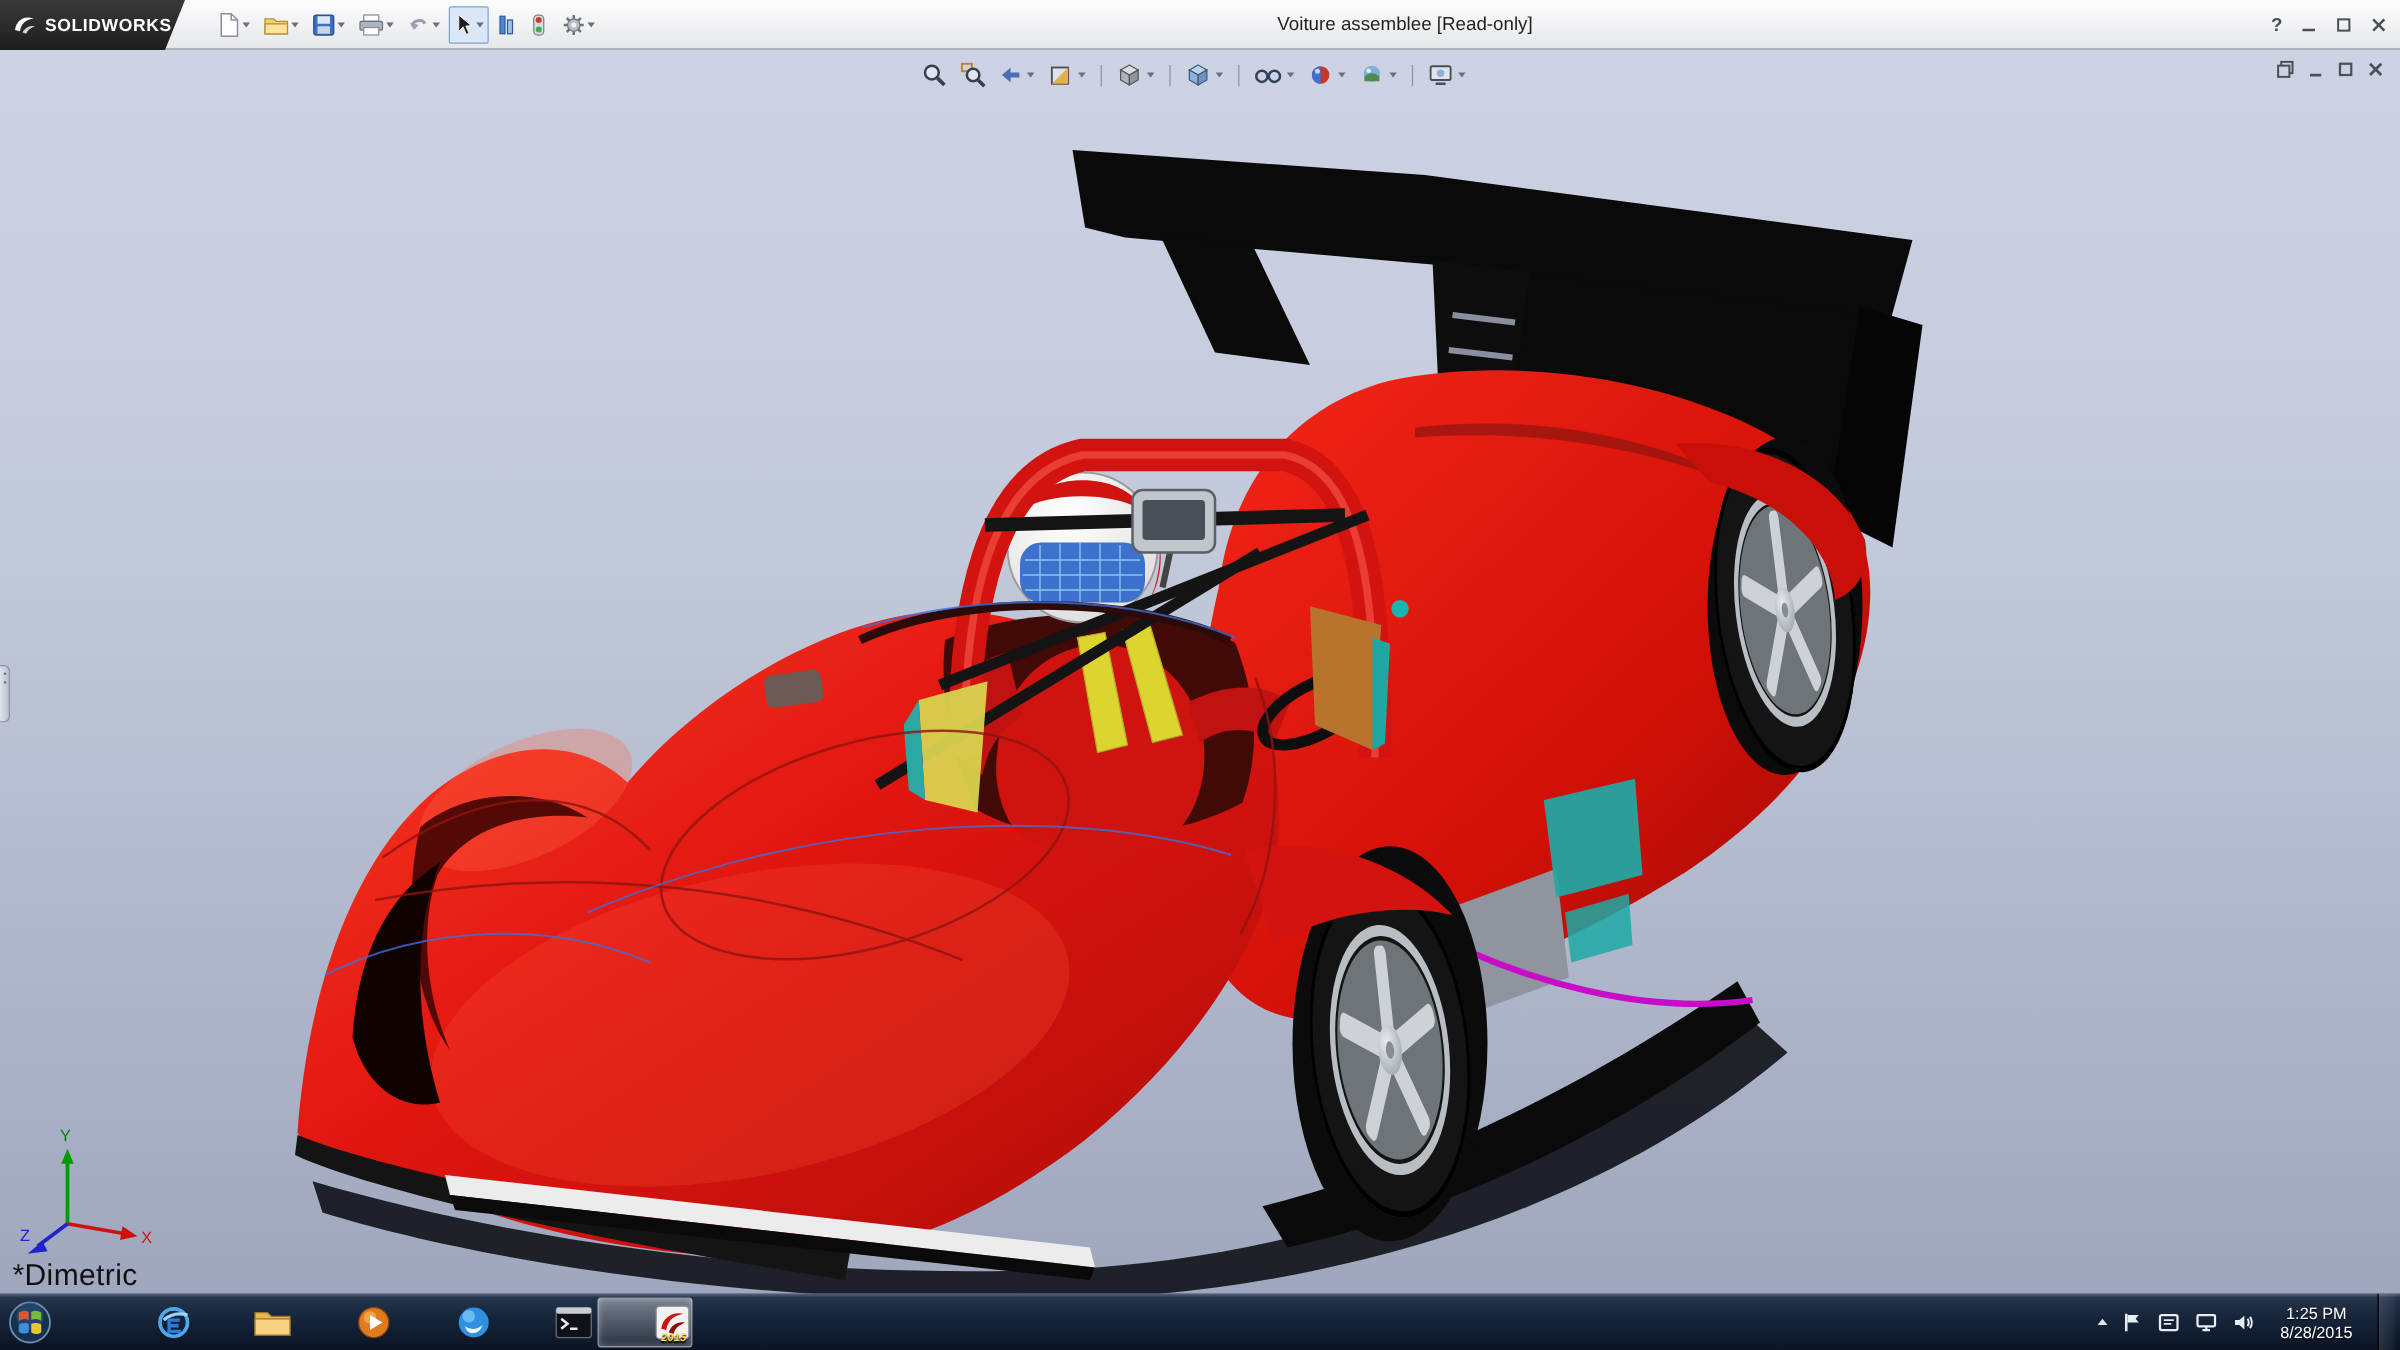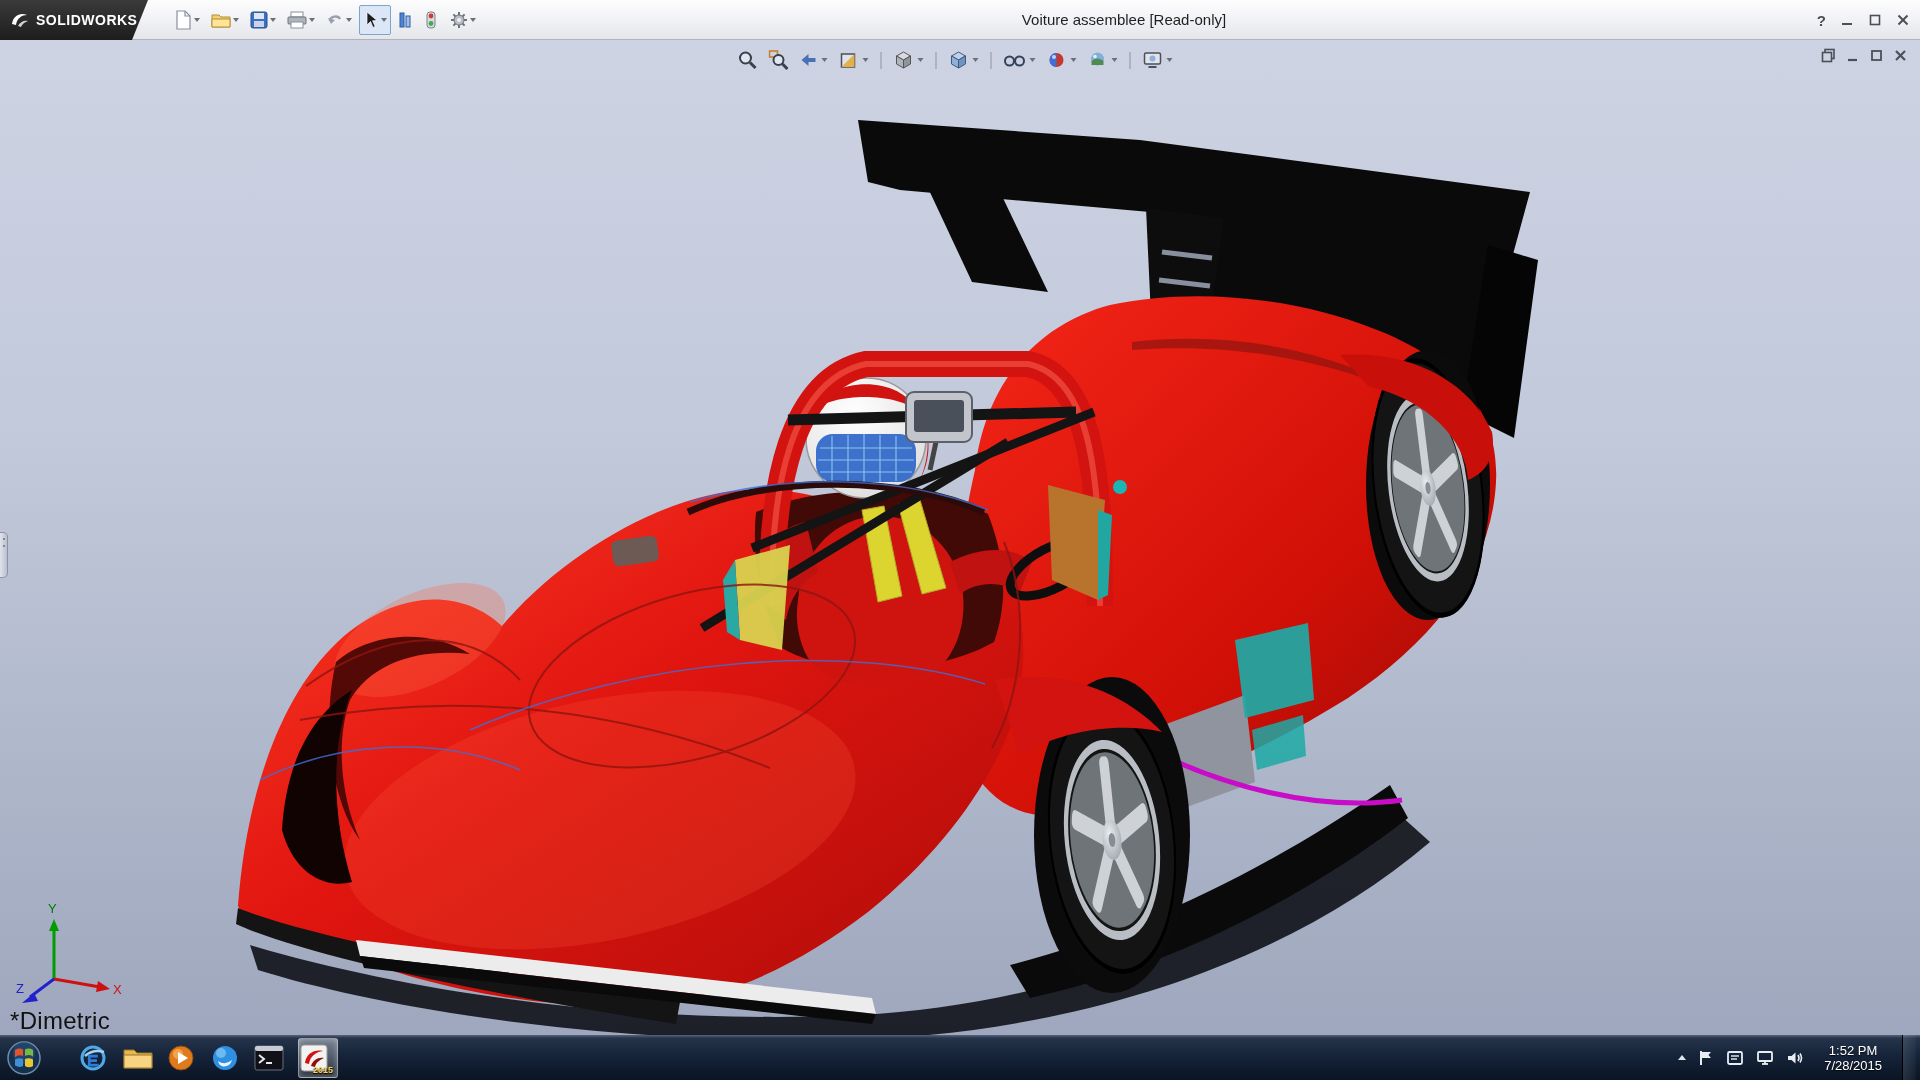--- a/index.html
+++ b/index.html
@@ -55,22 +55,22 @@
 
   .triad { position:absolute; left:14px; bottom:28px; z-index:5; }
 
   
   .taskbar { position:absolute; bottom:0; left:0; width:1920px; height:45px;
     background:linear-gradient(180deg,#56657a 0%,#25344a 7%,#16243a 45%,var(--taskbar_dark,#0a1423) 100%);
     display:flex; align-items:center; z-index:40; }
   .start-orb { width:48px; height:45px; display:flex; align-items:center;
     justify-content:center; }
   .task-apps { display:flex; align-items:center; gap:4px; margin-left:30px; height:45px; }
-  .tapp { width:40px; height:40px; display:flex; align-items:center;
-    justify-content:flex-start; border-radius:3px; position:relative; }
+  .tapp { width:76px; height:40px; display:flex; align-items:center;
+    justify-content:flex-end; border-radius:3px; position:relative;font-style:italic; }
   .tapp.active { background:linear-gradient(180deg,rgba(255,255,255,.38),rgba(255,255,255,.12));
     border:1px solid rgba(255,255,255,.45); box-shadow:inset 0 0 6px rgba(255,255,255,.35); }
   .tapp .badge { position:absolute; right:4px; bottom:2px; font-size:9px;
     font-weight:bold; color:#ffd34d; text-shadow:0 1px 1px #000; }
   .tray { margin-left:auto; display:flex; align-items:center; gap:12px;
     padding-right:4px; height:45px; }
   .tray-chevron { width:0; height:0; border-left:4px solid transparent;
     border-right:4px solid transparent; border-bottom:5px solid #dfe5ee; }
   .clock { text-align:center; color:#fff; font-size:13px; line-height:15px;
     padding:0 8px; text-shadow:0 1px 1px rgba(0,0,0,.8); }
@@ -549,20 +549,20 @@
         <rect x="2" y="2" width="14" height="9" rx="1" fill="none" stroke="#e8edf4" stroke-width="1.8"></rect>
         <line x1="6" y1="14" x2="12" y2="14" stroke="#e8edf4" stroke-width="1.8"></line>
         <line x1="9" y1="11" x2="9" y2="14" stroke="#e8edf4" stroke-width="1.8"></line>
       </svg>
       <svg width="18" height="16" viewBox="0 0 18 16">
         <path d="M2,6 H5.5 L9.5,2.5 V13.5 L5.5,10 H2 Z" fill="#e8edf4"></path>
         <path d="M12,5 Q14,8 12,11" fill="none" stroke="#e8edf4" stroke-width="1.6"></path>
         <path d="M14,3.5 Q17,8 14,12.5" fill="none" stroke="#e8edf4" stroke-width="1.6"></path>
       </svg>
       <div class="clock">
-        <div>1:52 PM</div>
-        <div>7/28/2015</div>
+        <div>1:25 PM</div>
+        <div>8/28/2015</div>
       </div>
       <div class="show-desktop"></div>
     </div>
   </div>
 
 </div>
 
 </body></html>

